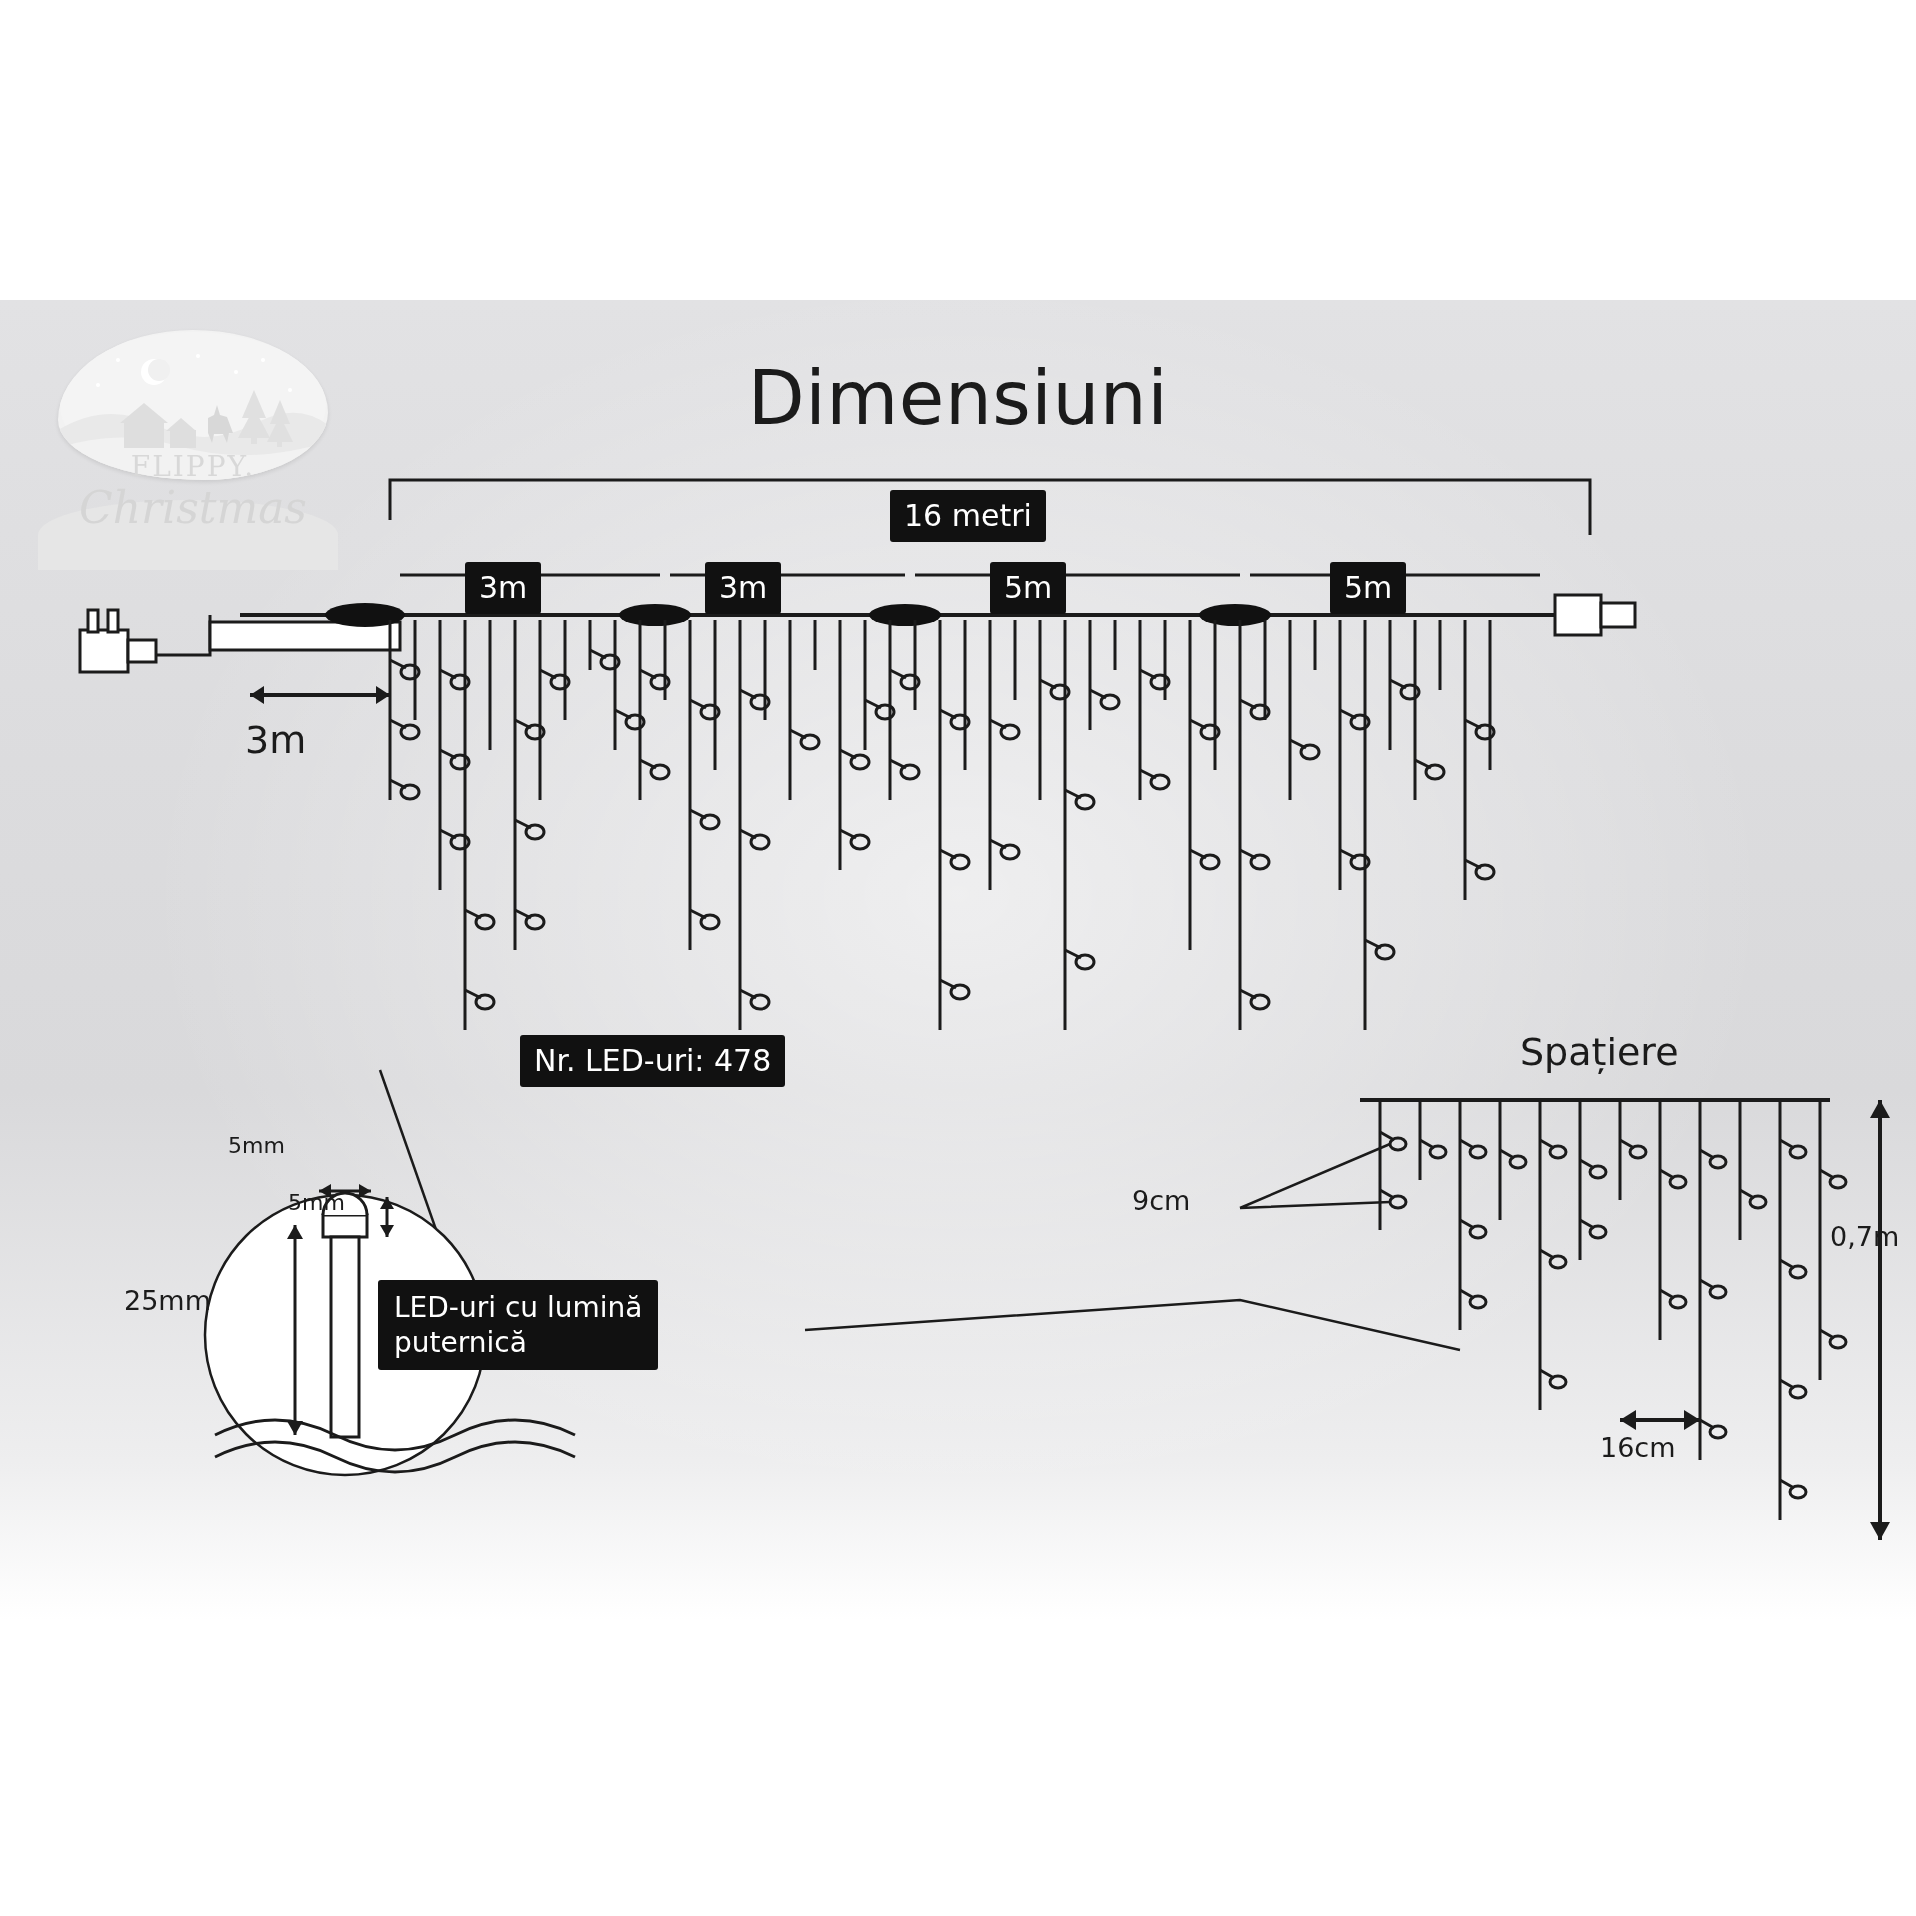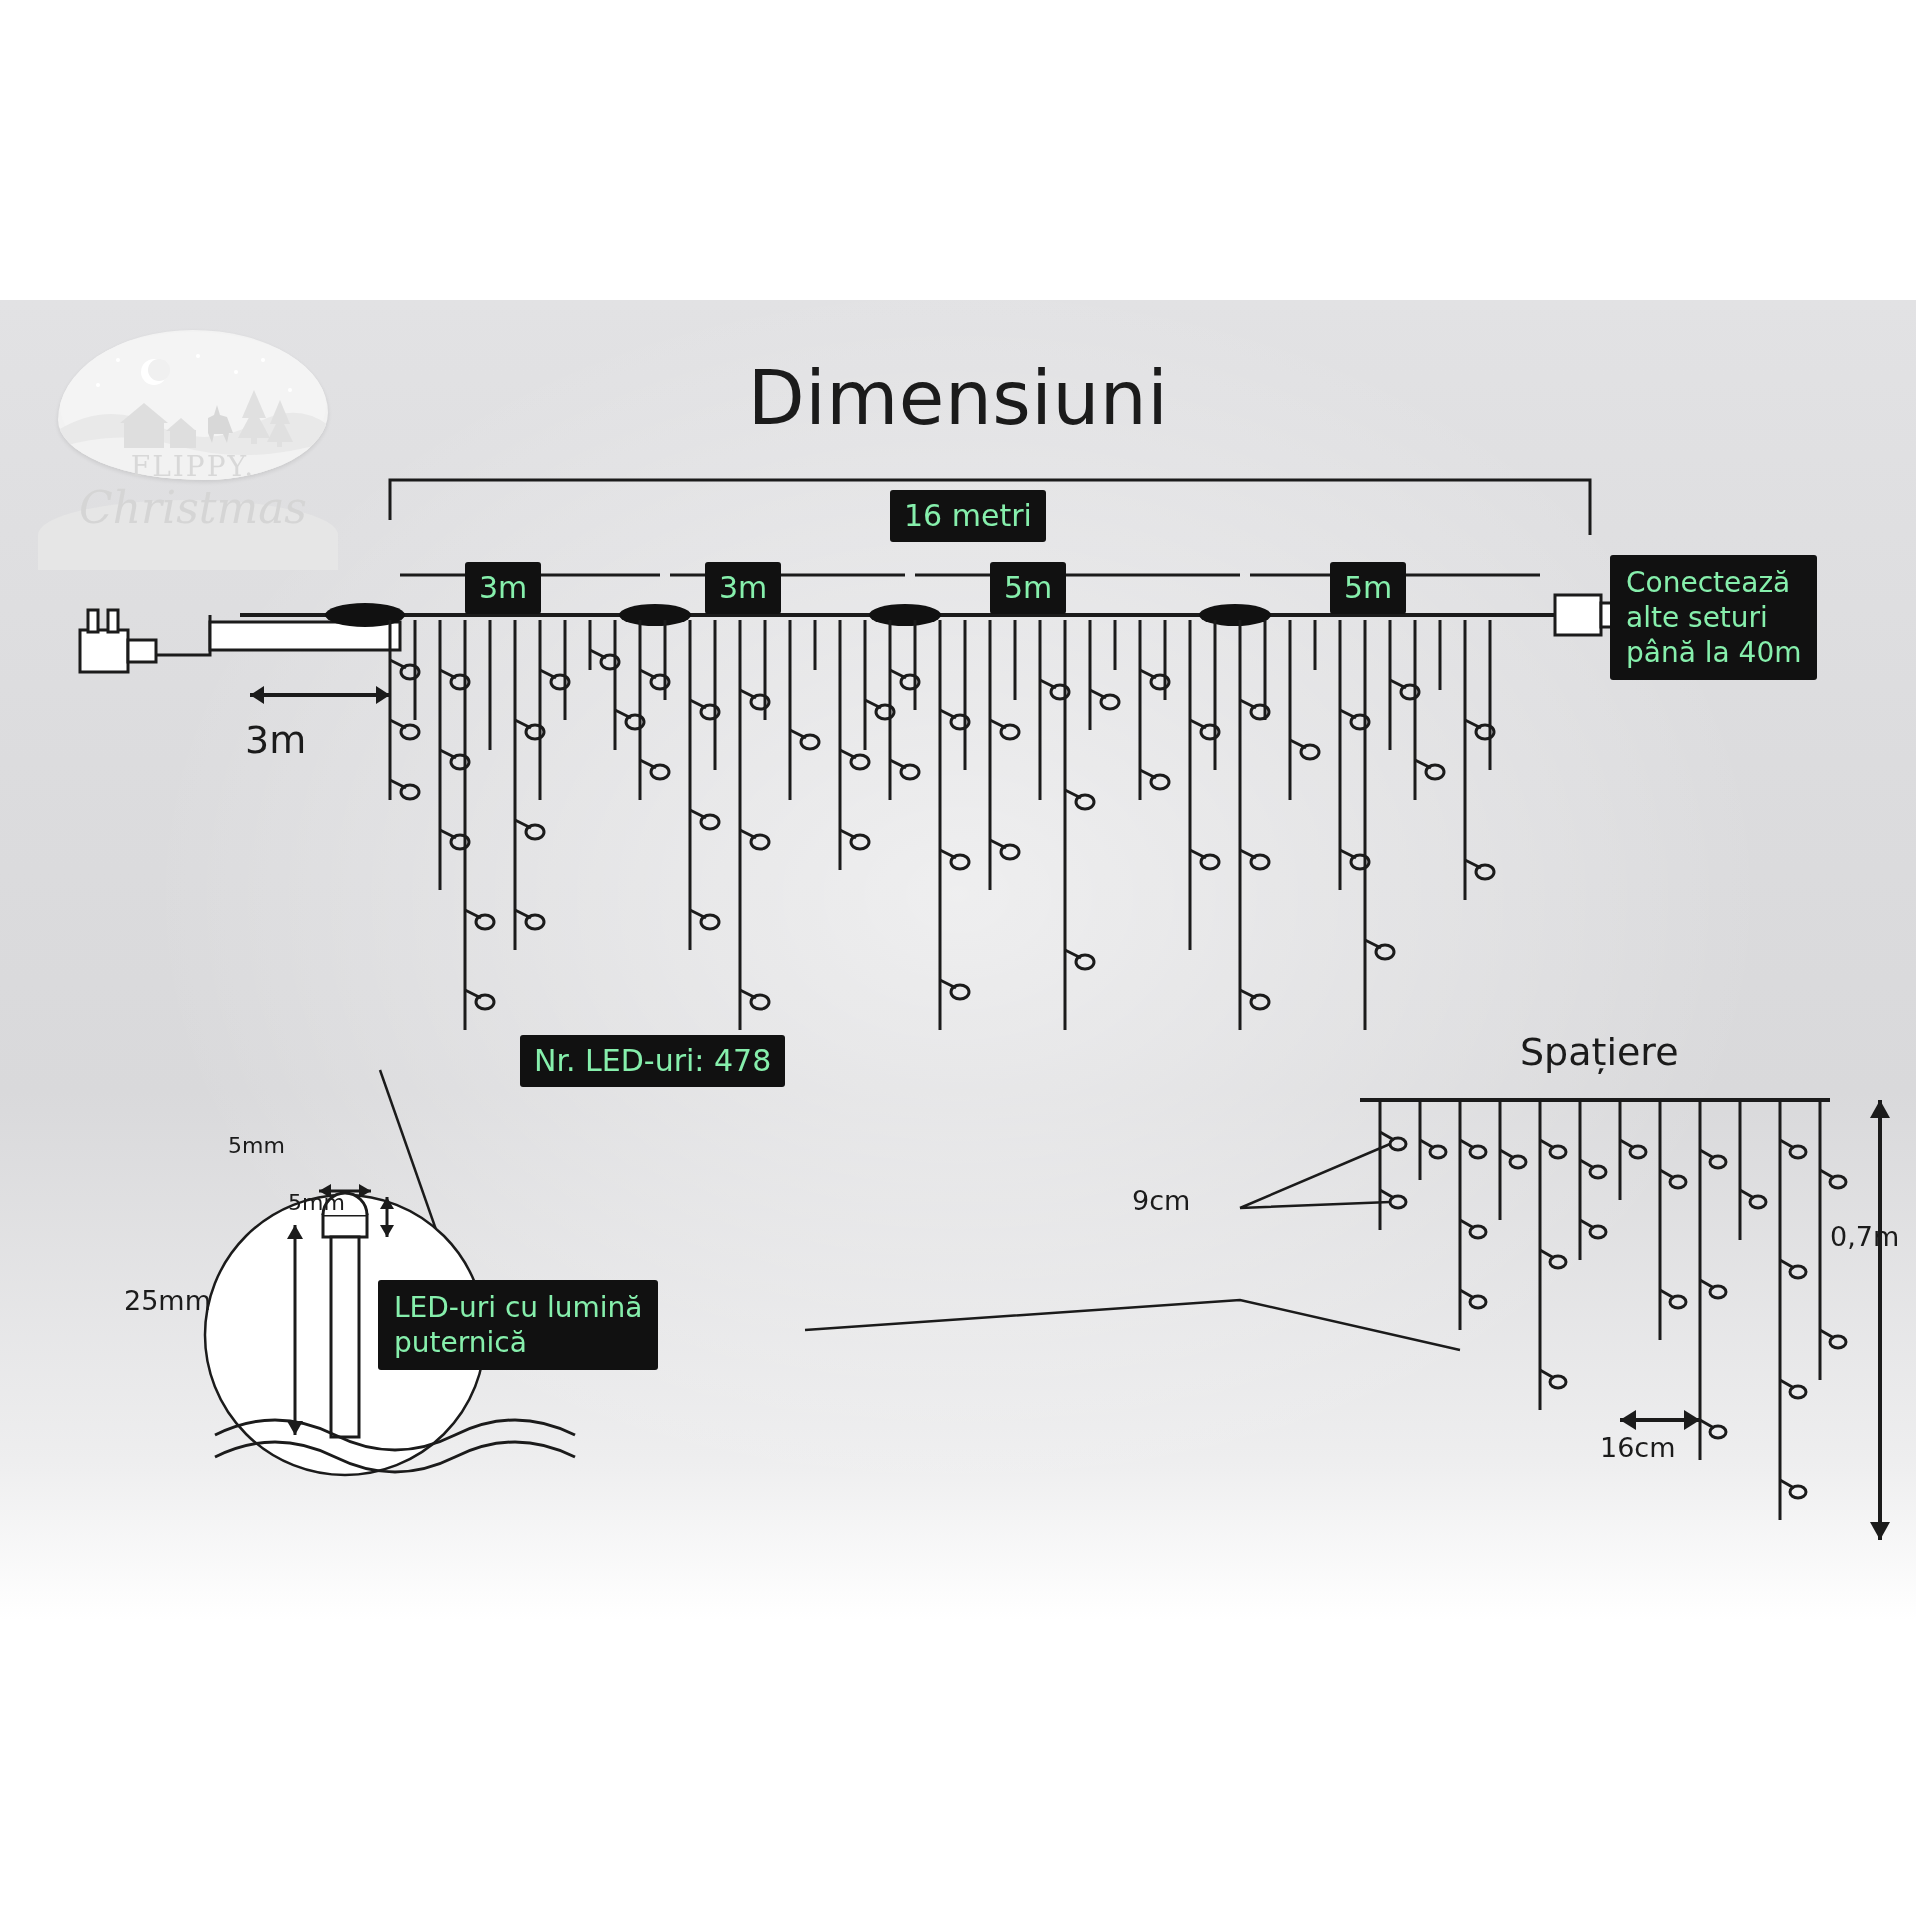--- a/index.html
+++ b/index.html
@@ -30,21 +30,21 @@
     left:0;top:355px;width:1916px;
     text-align:center;
     font-size:74px;
     color:#1b1b1b;
     font-family:"DejaVu Sans", sans-serif;
     letter-spacing:0.5px;
   }
   
   .lbl{
     background:#111;
-    color:#86efac;
+    color:#ffffff;
     font-size:27px;
     padding:7px 14px;
     border-radius:3px;
     white-space:pre;
     line-height:1.25;
     font-family:"DejaVu Sans", sans-serif;
   }
   .lbl.big{font-size:30px;}
   .lbl.multi{font-size:28px;padding:10px 16px;}
   .plain{
@@ -359,23 +359,20 @@
     <path d="M320 600 L420 885" stroke="#1b1b1b" stroke-width="2.5" fill="none"></path>
     <path d="M745 860 L1180 830 L1400 880" stroke="#1b1b1b" stroke-width="2.5" fill="none"></path>
   </svg>
 
   <div class="abs lbl big" style="left:890px;top:490px;">16 metri</div>
   <div class="abs lbl big" style="left:465px;top:562px;">3m</div>
   <div class="abs lbl big" style="left:705px;top:562px;">3m</div>
   <div class="abs lbl big" style="left:990px;top:562px;">5m</div>
   <div class="abs lbl big" style="left:1330px;top:562px;">5m</div>
   <div class="abs plain lg" style="left:245px;top:718px;">3m</div>
-  <div class="abs lbl multi" style="left:1610px;top:555px;">Conectează
-alte seturi
-până la 40m</div>
   <div class="abs lbl big" style="left:520px;top:1035px;">Nr. LED-uri: 478</div>
 
 
   <svg class="abs" style="left:95px;top:1105px;" width="680" height="400" viewBox="0 0 680 400">
     <circle cx="250" cy="230" r="140" fill="#ffffff" stroke="#1b1b1b" stroke-width="2.5"></circle>
 
     <rect x="228" y="110" width="44" height="22" fill="#ffffff" stroke="#1b1b1b" stroke-width="3"></rect>
     <path d="M228 110 a22 22 0 0 1 44 0" fill="#ffffff" stroke="#1b1b1b" stroke-width="3"></path>
     <rect x="236" y="132" width="28" height="200" fill="#ffffff" stroke="#1b1b1b" stroke-width="3"></rect>
 

